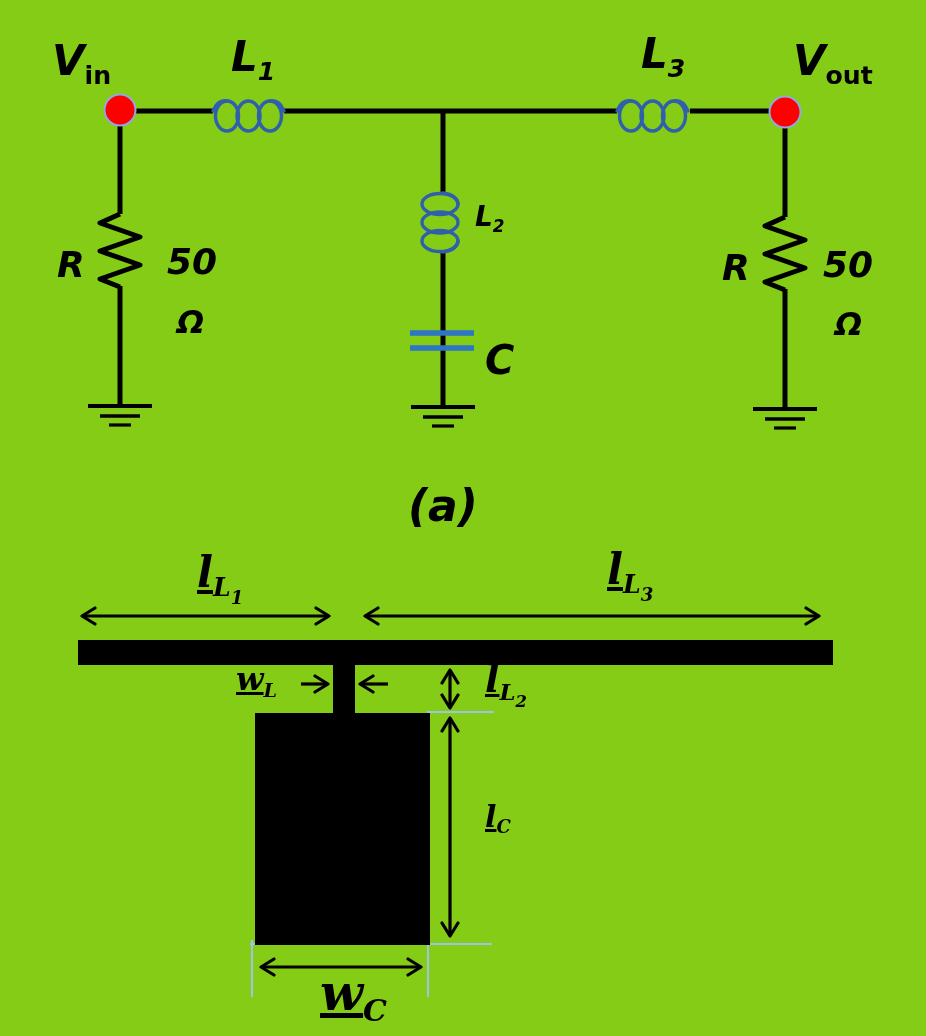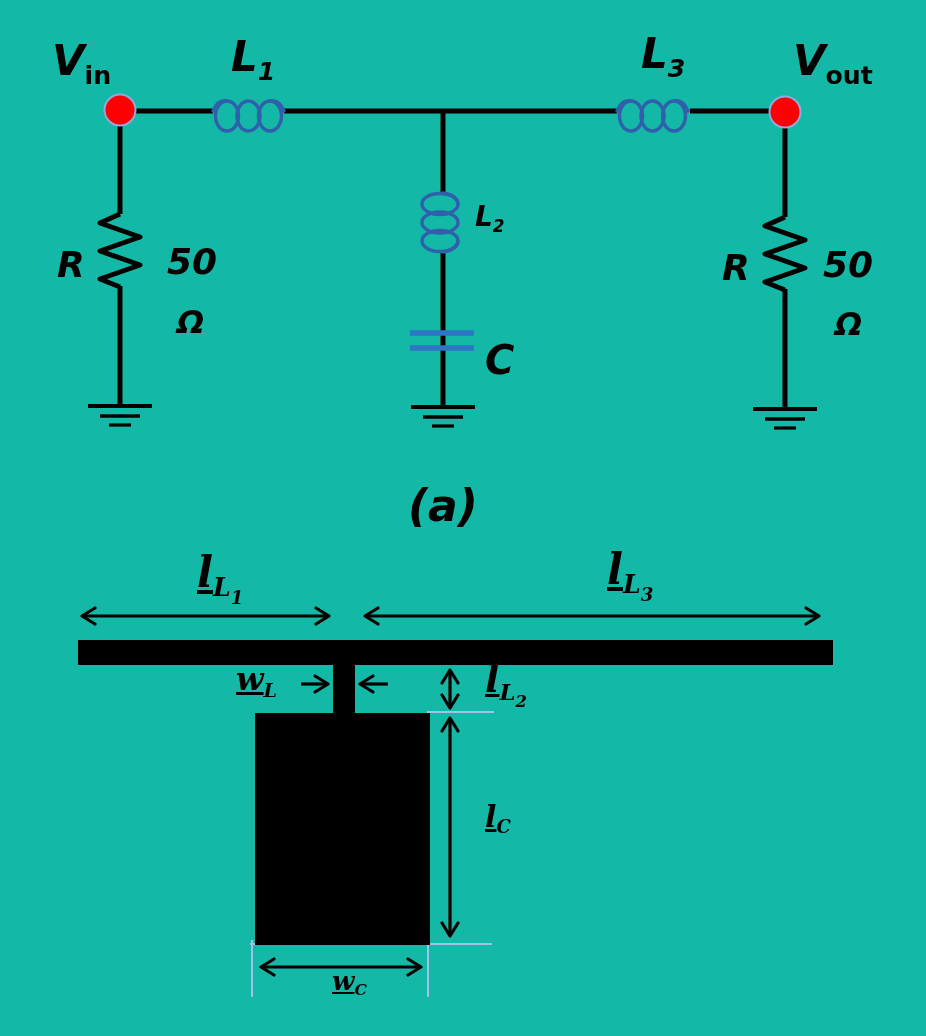--- a/index.html
+++ b/index.html
@@ -1,19 +1,19 @@
 <!DOCTYPE html>
 <html><head>
 <meta charset="utf-8">
 <style>
   html,body{margin:0;padding:0;background:#ffffff;}
   #canvas{
     position:relative;
     width:926px;height:1036px;
-    background:#14b8a6;
+    background:#84cc16;
     overflow:hidden;
     font-family:"DejaVu Sans",sans-serif;
   }
   #drawing{position:absolute;left:0;top:0;}
   .lbl{
     position:absolute;
     color:#000;
     font-weight:bold;
     font-style:italic;
     line-height:1;
@@ -201,17 +201,17 @@
   </div>
 
   <div class="lbl serif" style="left:485px;top:660px;font-size:38px">
     <span>l</span><span class="sub"><span>L</span><span class="sub2">2</span></span>
   </div>
 
   <div class="lbl serif" style="left:485px;top:802px;font-size:30px">
     <span>l</span><span class="sub">C</span>
   </div>
 
-  <div class="lbl serif" style="left:332px;top:968px;font-size:26px">
+  <div class="lbl serif" style="left:320px;top:968px;font-size:50px">
     <span>w</span><span class="sub">C</span>
   </div>
 
 </div>
 
 </body></html>

